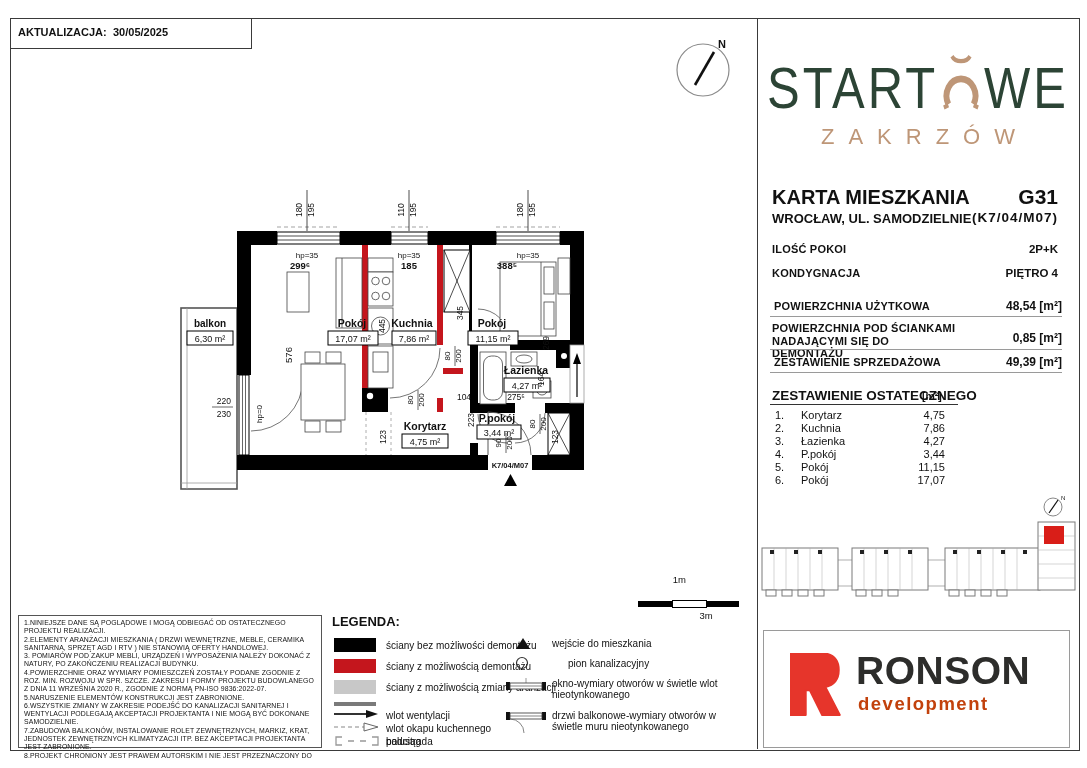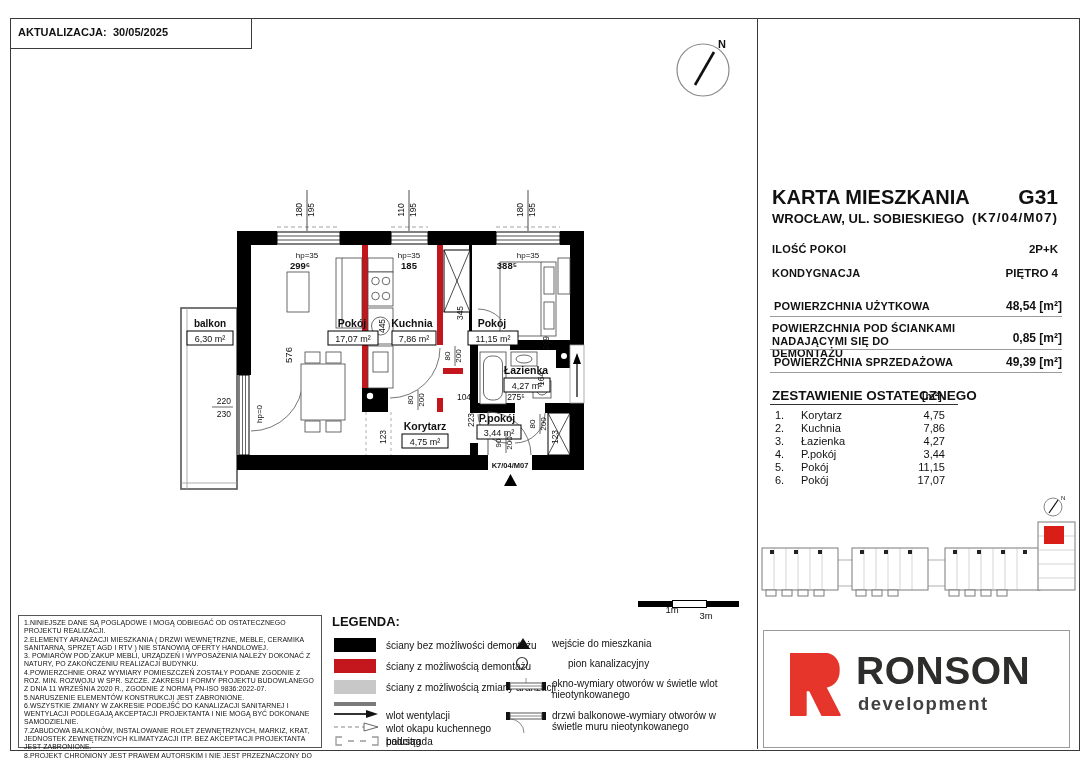--- a/index.html
+++ b/index.html
@@ -241,40 +241,53 @@
 
       <text x="464" y="400" text-anchor="middle">104</text>
       <text transform="rotate(-90 474 420)" x="474" y="420" text-anchor="middle">223</text>
       <text transform="rotate(-90 386 437)" x="386" y="437" text-anchor="middle">123</text>
       <text transform="rotate(-90 558 437)" x="558" y="437" text-anchor="middle">123</text>
       <text transform="rotate(-90 544 379)" x="544" y="379" text-anchor="middle">164</text>
       <text x="516" y="400" text-anchor="middle">275⁵</text>
     </g>
   </svg>
 
+  <div class="abs" style="left:758px;top:26px;width:320px;height:152px;display:flex;flex-direction:column;align-items:center;justify-content:center;">
+    <div style="display:flex;align-items:flex-end;transform:scaleY(1.18);color:#2C4435;font-size:49px;letter-spacing:3px;font-weight:400;line-height:1;">
+      <span>START</span>
+      <svg width="42" height="56" viewBox="0 0 46 62" style="margin:0 2px 2px 2px;">
+        <path d="M13,7 A11,8 0 0,0 33,7" fill="none" stroke="#BE9677" stroke-width="4"></path>
+        <path d="M9,52 A16,16 0 1,1 37,52" fill="none" stroke="#BE9677" stroke-width="6.5"></path>
+        <line x1="9" y1="53" x2="4" y2="55" stroke="#BE9677" stroke-width="4"></line>
+        <line x1="37" y1="53" x2="42" y2="55" stroke="#BE9677" stroke-width="4"></line>
+      </svg>
+      <span>WE</span>
+    </div>
+    <div style="margin-top:12px;color:#BE9677;font-size:22px;letter-spacing:14px;padding-left:14px;">ZAKRZÓW</div>
+  </div>
 
   <div class="abs" style="left:772px;top:186px;font-size:20px;font-weight:bold;">KARTA MIESZKANIA</div>
   <div class="abs" style="left:900px;top:185px;width:158px;font-size:21px;font-weight:bold;text-align:right;">G31</div>
-  <div class="abs" style="left:772px;top:211px;font-size:13px;font-weight:bold;">WROCŁAW, UL. SOBIESKIEGO</div>
+  <div class="abs" style="left:772px;top:211px;font-size:13px;font-weight:bold;">WROCŁAW, UL. SAMODZIELNIE</div>
   <div class="abs" style="left:900px;top:210px;width:158px;font-size:13.5px;font-weight:bold;text-align:right;letter-spacing:1px;">(K7/04/M07)</div>
 
   <div class="abs lbl" style="left:772px;top:243px;">ILOŚĆ POKOI</div>
   <div class="abs val" style="left:900px;top:243px;width:158px;">2P+K</div>
   <div class="abs lbl" style="left:772px;top:267px;">KONDYGNACJA</div>
   <div class="abs val" style="left:900px;top:267px;width:158px;">PIĘTRO 4</div>
 
   <div class="abs lbl" style="left:774px;top:300px;">POWIERZCHNIA UŻYTKOWA</div>
   <div class="abs val" style="left:900px;top:299px;width:162px;font-size:12px;">48,54 [m²]</div>
   <div class="abs hline" style="left:770px;top:316px;width:292px;"></div>
 
   <div class="abs lbl" style="left:772px;top:322px;width:185px;line-height:1.15;">POWIERZCHNIA POD ŚCIANKAMI NADAJĄCYMI SIĘ DO DEMONTAŻU</div>
   <div class="abs val" style="left:900px;top:331px;width:162px;font-size:12px;">0,85 [m²]</div>
   <div class="abs hline" style="left:770px;top:349px;width:292px;"></div>
 
-  <div class="abs lbl" style="left:774px;top:356px;">POWIERZCHNIA SPRZEDAŻOWA</div>
+  <div class="abs lbl" style="left:774px;top:356px;">ZESTAWIENIE SPRZEDAŻOWA</div>
   <div class="abs val" style="left:900px;top:355px;width:162px;font-size:12px;">49,39 [m²]</div>
   <div class="abs hline" style="left:770px;top:372px;width:292px;"></div>
 
   <div class="abs" style="left:772px;top:388px;font-size:13.5px;font-weight:bold;">ZESTAWIENIE OSTATECZNEGO</div>
   <div class="abs" style="left:922px;top:390px;font-size:10.5px;font-weight:bold;">[m²]</div>
   <div class="abs hline" style="left:770px;top:404px;width:188px;border-top-color:#333;"></div>
 
   <div class="abs rowtxt" style="left:775px;top:409px;">1.</div>
   <div class="abs rowtxt" style="left:801px;top:409px;">Korytarz</div>
   <div class="abs rowtxt" style="left:880px;top:409px;width:65px;text-align:right;">4,75</div>
@@ -354,28 +367,28 @@
     <circle cx="295" cy="15" r="9" fill="none" stroke="#888" stroke-width="1"></circle>
     <line x1="291" y1="21" x2="300" y2="8" stroke="#111" stroke-width="1.2"></line>
     <text x="303" y="8" font-size="6">N</text>
   </svg>
 
   <div class="abs" style="left:763px;top:630px;width:305px;height:116px;border:1px solid #9a9a9a;">
     <svg class="abs" style="left:26px;top:22px;" width="52" height="64" viewBox="0 0 50 62">
       <path d="M0,60 V0 h28 q19,0 19,16.5 q0,13.5 -13,16.5 l14,27 h-17 l-12,-24 h-4 v24 z" fill="#E6352B" stroke="#E6352B" stroke-width="2" stroke-linejoin="round"></path>
     </svg>
     <div class="abs" style="left:92px;top:18px;font-size:39px;font-weight:800;letter-spacing:.5px;color:#2D2D2B;">RONSON</div>
-    <div class="abs" style="left:94px;top:62px;font-size:18.5px;font-weight:bold;letter-spacing:1.5px;color:#404040;">development</div>
+    <div class="abs" style="left:94px;top:62px;font-size:18.5px;font-weight:bold;letter-spacing:1.5px;color:#c2410c;">development</div>
   </div>
 
   <div class="abs">
     <div class="abs" style="left:638px;top:601px;width:34px;height:6px;background:#000;"></div>
     <div class="abs" style="left:672px;top:600px;width:33px;height:6px;background:#fff;border:1px solid #000;"></div>
     <div class="abs" style="left:706px;top:601px;width:33px;height:6px;background:#000;"></div>
-    <div class="abs" style="left:658px;top:604px;width:28px;font-size:9.5px;text-align:center;">1m</div>
+    <div class="abs" style="left:658px;top:574px;width:28px;font-size:9.5px;text-align:right;">1m</div>
     <div class="abs" style="left:692px;top:610px;width:28px;font-size:9.5px;text-align:center;">3m</div>
   </div>
 
   <div class="abs" style="left:18px;top:615px;width:304px;height:133px;border:1px solid #555;padding:3px 5px;box-sizing:border-box;">
     <div class="disc">1.NINIEJSZE DANE SĄ POGLĄDOWE I MOGĄ ODBIEGAĆ OD OSTATECZNEGO PROJEKTU REALIZACJI.</div>
     <div class="disc">2.ELEMENTY ARANŻACJI MIESZKANIA ( DRZWI WEWNĘTRZNE, MEBLE, CERAMIKA SANITARNA, SPRZĘT AGD I RTV ) NIE STANOWIĄ OFERTY HANDLOWEJ.</div>
     <div class="disc">3. POMIARÓW POD ZAKUP MEBLI, URZĄDZEŃ I WYPOSAŻENIA NALEŻY DOKONAĆ Z NATURY, PO ZAKOŃCZENIU REALIZACJI BUDYNKU.</div>
     <div class="disc">4.POWIERZCHNIE ORAZ WYMIARY POMIESZCZEŃ ZOSTAŁY PODANE ZGODNIE Z ROZ. MIN. ROZWOJU W SPR. SZCZE. ZAKRESU I FORMY PROJEKTU BUDOWLANEGO Z DNIA 11 WRZEŚNIA 2020 R., ZGODNIE Z NORMĄ PN-ISO 9836:2022-07.</div>
     <div class="disc">5.NARUSZENIE ELEMENTÓW KONSTRUKCJI JEST ZABRONIONE.</div>
     <div class="disc">6.WSZYSTKIE ZMIANY W ZAKRESIE PODEJŚĆ DO KANALIZACJI SANITARNEJ I WENTYLACJI PODLEGAJĄ AKCEPTACJI PROJEKTANTA I NIE MOGĄ BYĆ DOKONANE SAMODZIELNIE.</div>

